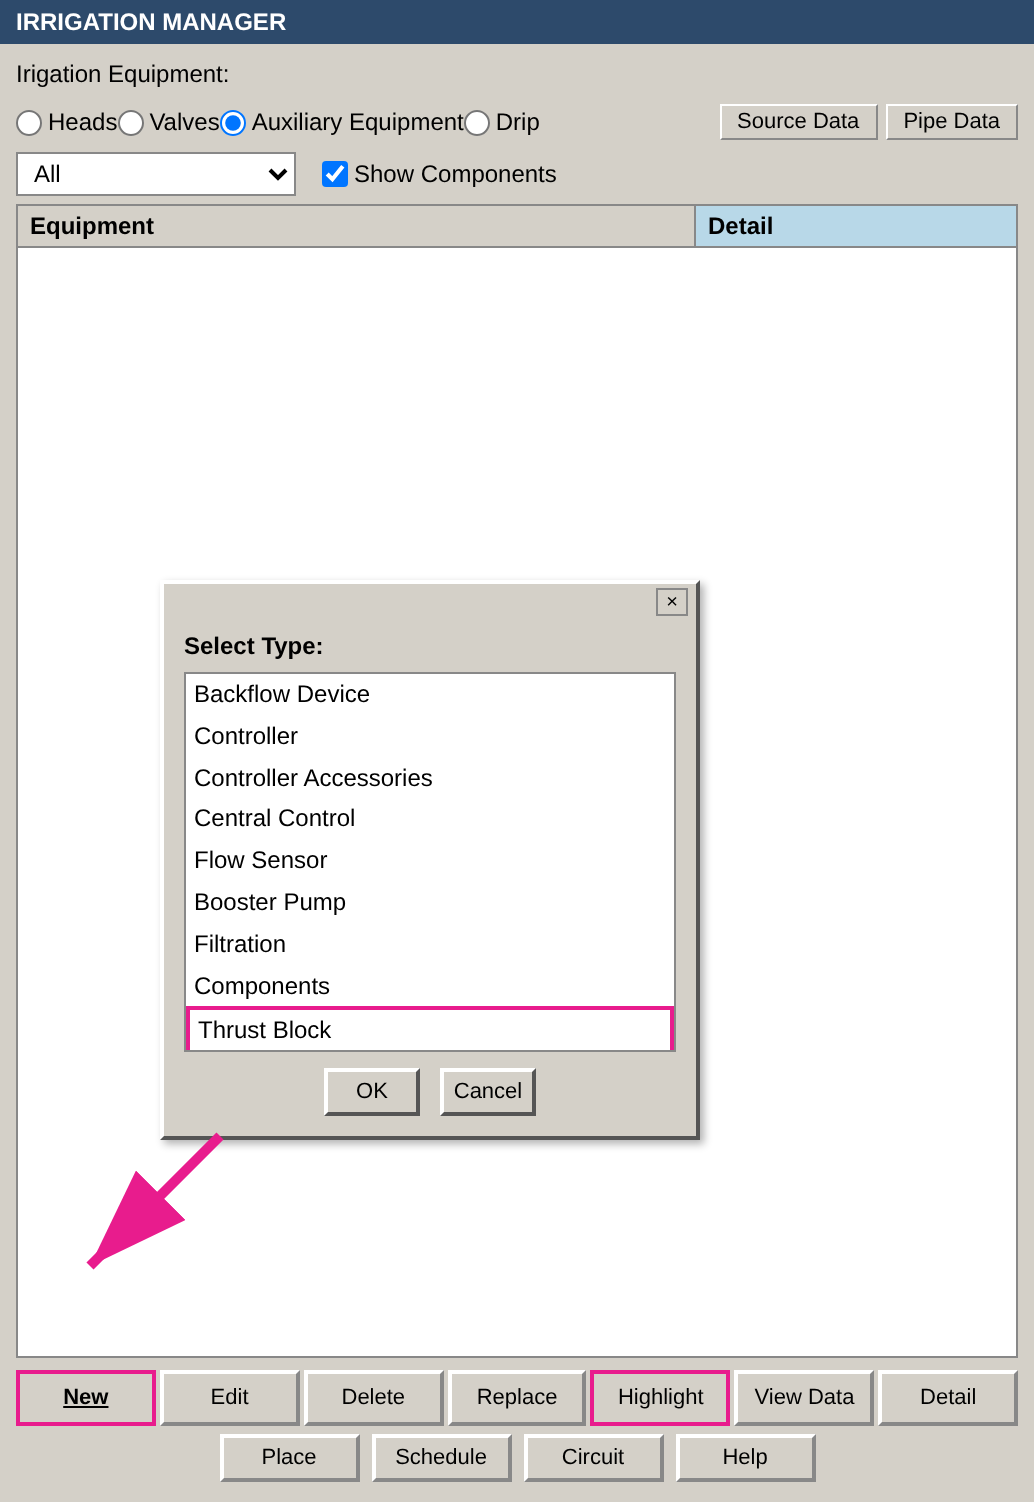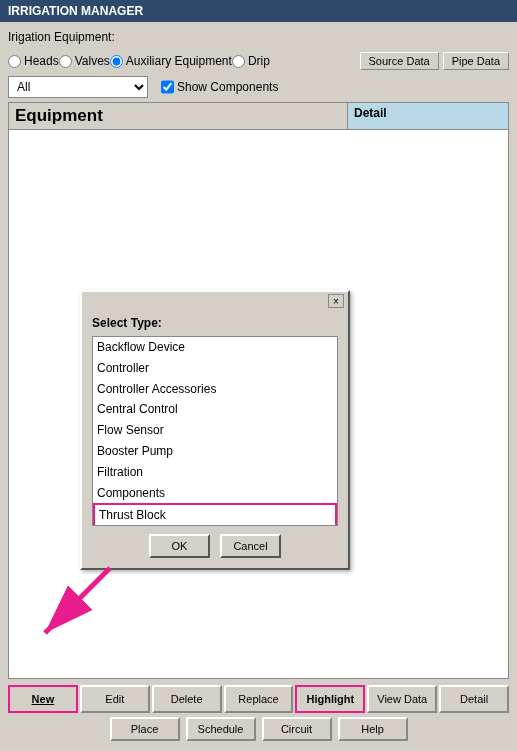--- a/index.html
+++ b/index.html
@@ -106,21 +106,21 @@
     }
     .table-header {
       display: flex;
       background: #d4d0c8;
       border-bottom: 1px solid #888;
     }
     .table-col-equipment {
       flex: 1;
       padding: 3px 6px;
       font-weight: bold;
-      font-size: 17px;
+      font-size: 12px;
       border-right: 1px solid #888;
     }
     .table-col-detail {
       width: 160px;
       padding: 3px 6px;
       font-weight: bold;
       font-size: 12px;
       background: #b8d8e8;
     }
     .table-body {
@@ -153,21 +153,21 @@
     }
     .btn-toolbar.btn-new {
       border: 2px solid #e81c8d;
       background: #d4d0c8;
       font-weight: bold;
       text-decoration: underline;
     }
     .btn-toolbar.btn-highlight {
       border: 2px solid #e81c8d;
       background: #d4d0c8;
-      font-weight: bold;
+      font-weight: normal;
     }
 
     
     .second-toolbar {
       display: flex;
       justify-content: center;
       gap: 6px;
       margin-top: 4px;
     }
     .btn-second {
@@ -241,21 +241,21 @@
       background: white;
       color: #000;
       font-weight: normal;
     }
     .dialog-buttons {
       display: flex;
       justify-content: center;
       gap: 10px;
     }
     .btn-dialog {
-      width: 61px;
+      width: 48px;
       height: 24px;
       background: #d4d0c8;
       border: 2px solid;
       border-top-color: #fff;
       border-left-color: #fff;
       border-bottom-color: #555;
       border-right-color: #555;
       font-size: 11px;
       cursor: pointer;
     }

